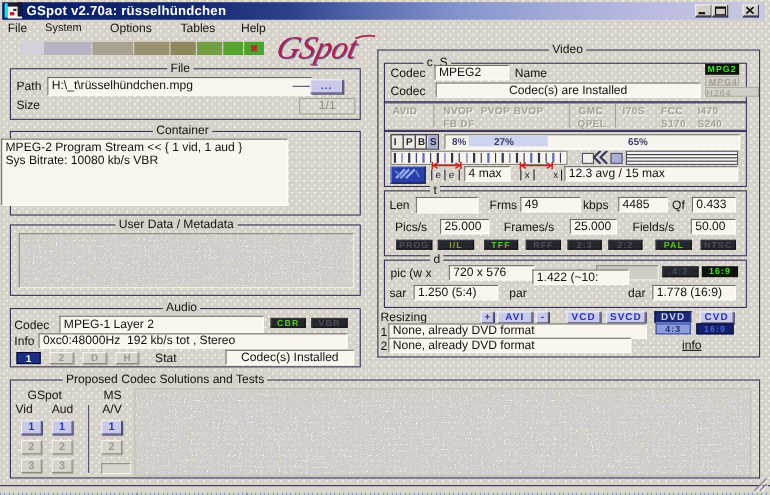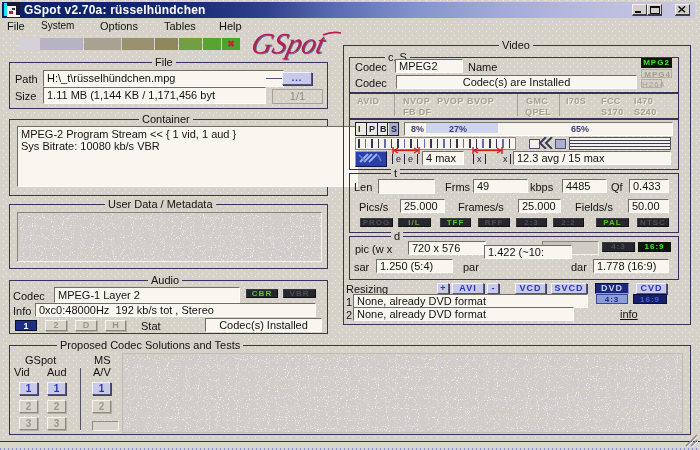--- a/index.html
+++ b/index.html
@@ -75,26 +75,25 @@
  <path d="M73 7 Q82 3 91 5" stroke="#b22053" stroke-width="1.6" fill="none"></path>
 </svg>
 
 <div class="g" style="left:9px;top:62px;width:317px;height:45px"></div>
 <div class="glabel" style="left:152px;top:56px">File</div>
 <div class="lbl" style="left:15px;top:73px">Path</div>
 <div class="inp" style="left:43px;top:70px;width:241px;height:17px">H:\_t\rüsselhündchen.mpg</div>
 <div class="abs" style="left:266px;top:78px;width:16px;height:1px;background:#55506e"></div>
 <div class="bb" style="left:282px;top:72px;width:30px;height:13px;line-height:11px;letter-spacing:1px">...</div>
 <div class="lbl" style="left:15px;top:90px">Size</div>
-<div class="inp" style="left:43px;top:87px;width:223px;height:17px">1.11 MB (1,144 KB / 1,171,456 byt</div>
 <div class="abs" style="left:272px;top:89px;width:49px;height:13px;border:1px solid #a8a396;color:#928d80;text-align:center;line-height:13px">1/1</div>
 
 <div class="g" style="left:9px;top:119px;width:317px;height:75px"></div>
 <div class="glabel" style="left:139px;top:113px">Container</div>
-<div class="inp" style="left:17px;top:126px;width:341px;height:61px;line-height:12px">MPEG-2 Program Stream &lt;&lt; { 1 vid, 1 aud }<br>Sys Bitrate: 10080 kb/s VBR</div>
+<div class="inp" style="left:1px;top:126px;width:261px;height:61px;line-height:12px">MPEG-2 Program Stream &lt;&lt; { 1 vid, 1 aud }<br>Sys Bitrate: 10080 kb/s VBR</div>
 
 <div class="g" style="left:9px;top:204px;width:317px;height:63px"></div>
 <div class="glabel" style="left:105px;top:198px">User Data / Metadata</div>
 <div class="abs noise" style="left:17px;top:212px;width:303px;height:48px;border-top:1px solid #8a867c;border-left:1px solid #8a867c;border-bottom:1px solid #f4f2ea;border-right:1px solid #f4f2ea">
       <svg>
         <rect width="100%" height="100%" filter="url(#nz)"></rect>
         <rect width="100%" height="100%" filter="url(#nw)"></rect>
       </svg>
     </div>
 
@@ -142,21 +141,21 @@
 
 <div class="g" style="left:349px;top:57px;width:328px;height:35px"></div>
 <div class="glabel" style="left:385px;top:51px">c, S</div>
 <div class="lbl" style="left:355px;top:61px">Codec</div>
 <div class="inp" style="left:395px;top:59px;width:68px;height:14px;padding-top:0">MPEG2</div>
 <div class="lbl" style="left:468px;top:61px">Name</div>
 <div class="lbl" style="left:355px;top:77px">Codec</div>
 <div class="inp" style="left:396px;top:75px;width:241px;height:14px;text-align:center;padding:0">Codec(s) are Installed</div>
 <div class="abs" style="left:641px;top:58px;width:31px;height:10px;background:#0c140c;color:#46e02a;font-size:8px;font-weight:bold;text-align:center;line-height:10px;letter-spacing:1px">MPG2</div>
 <div class="abs" style="left:641px;top:69px;width:31px;height:9px;background:#d3cfc6;color:#a29d90;font-size:8px;font-weight:bold;text-align:right;line-height:9px;border:1px solid #b3aea2;box-sizing:border-box;letter-spacing:1px">MPG4</div>
-<div class="abs" style="left:641px;top:79px;width:21px;height:9px;background:#d3cfc6;color:#a29d90;font-size:8px;font-weight:normal;text-align:left;line-height:9px;border:1px solid #b3aea2;box-sizing:border-box;letter-spacing:1px">H264</div>
+<div class="abs" style="left:641px;top:79px;width:49px;height:9px;background:#d3cfc6;color:#a29d90;font-size:8px;font-weight:normal;text-align:left;line-height:9px;border:1px solid #b3aea2;box-sizing:border-box;letter-spacing:1px">H264</div>
 
 <div class="g" style="left:349px;top:92px;width:328px;height:26px"></div>
 <div class="emb" style="left:357px;top:96px">AVID</div>
 <div class="abs" style="left:394px;top:94px;width:1px;height:22px;background:#a8a394"></div>
 <div class="emb" style="left:403px;top:96px">NVOP</div>
 <div class="emb" style="left:437px;top:96px">PVOP</div>
 <div class="emb" style="left:467px;top:96px">BVOP</div>
 <div class="emb" style="left:403px;top:107px">FB DF</div>
 <div class="abs" style="left:517px;top:94px;width:1px;height:22px;background:#a8a394"></div>
 <div class="emb" style="left:526px;top:96px">GMC</div>

